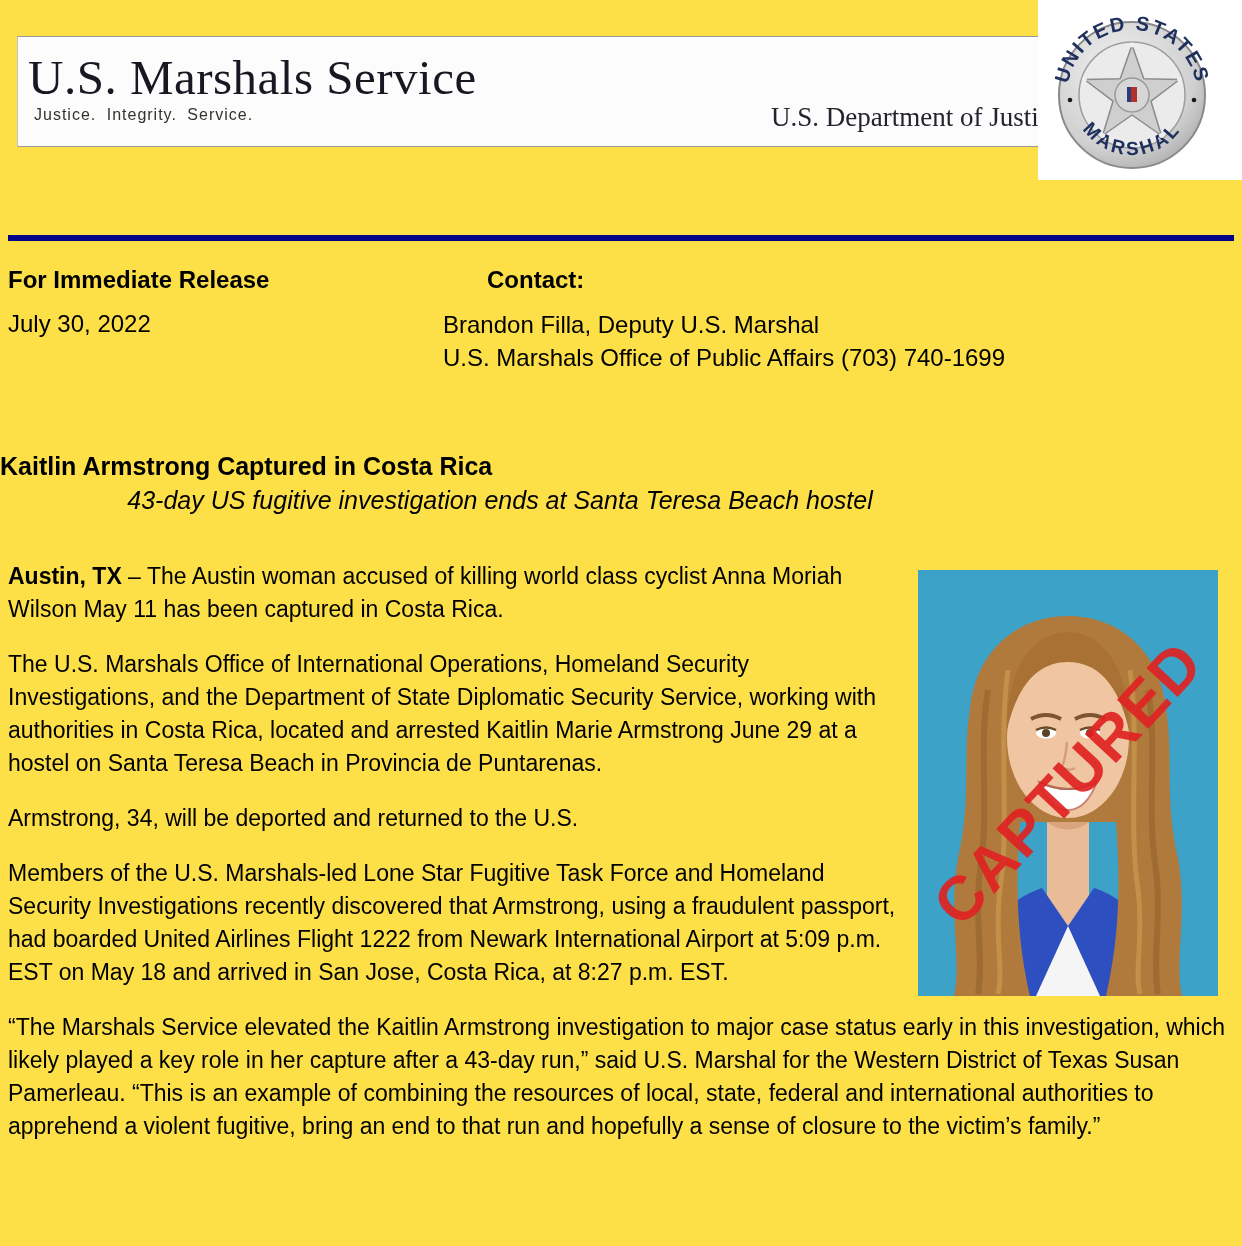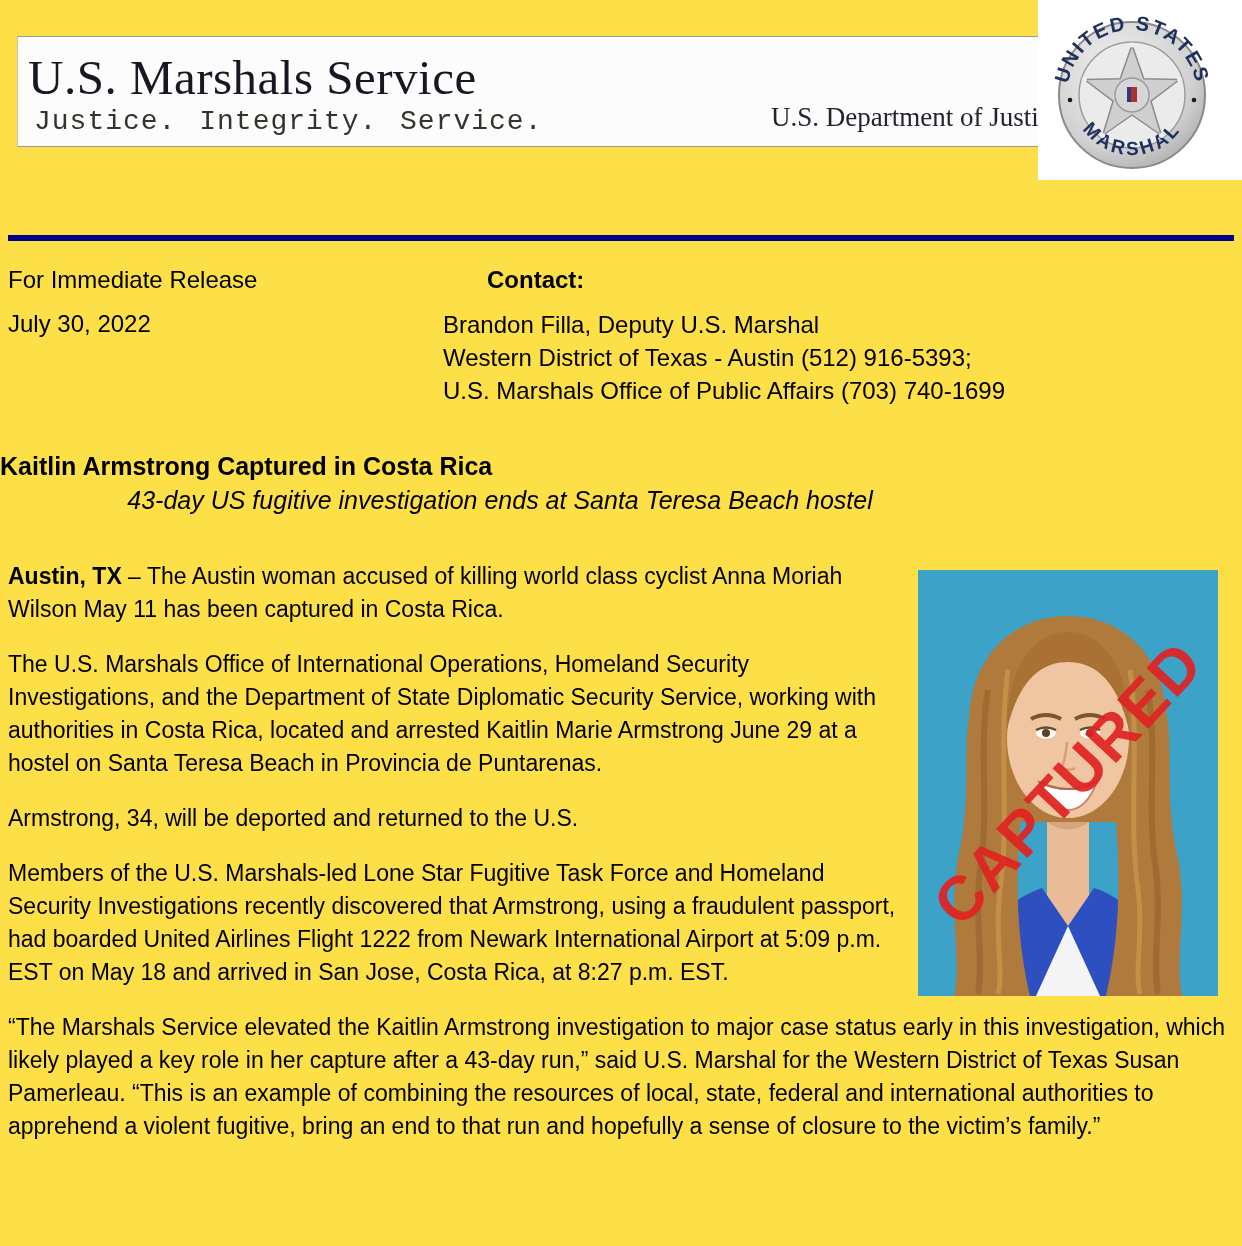--- a/index.html
+++ b/index.html
@@ -11,32 +11,32 @@
   .band{
     position:absolute;left:17px;top:36px;width:1225px;height:111px;box-sizing:border-box;
     background:#fcfcfc;border-top:1px solid #9a9a9a;border-bottom:1px solid #9a9a9a;border-left:1px solid #c4c4c4;
   }
   .agency{
     position:absolute;left:28px;top:49px;
     font-family:"Liberation Serif",serif;font-size:49px;color:#181823;letter-spacing:.5px;white-space:nowrap;
   }
   .motto{
     position:absolute;left:34px;top:106px;
-    font-family:Liberation Mono, monospace;font-size:28px;color:#34342c;letter-spacing:1px;word-spacing:5px;white-space:nowrap;
+    font-family:Liberation Sans, sans-serif;font-size:16px;color:#34342c;letter-spacing:1px;word-spacing:5px;white-space:nowrap;
   }
   .dept{
     position:absolute;left:723px;top:102px;
     font-family:"Liberation Serif",serif;font-size:27px;color:#23232e;white-space:nowrap;margin-left:48px;
   }
   .badge-box{position:absolute;left:1038px;top:0;width:204px;height:180px;background:#ffffff;}
   .badge-svg{position:absolute;left:9px;top:10px;}
   
   .divider{position:absolute;left:8px;top:235px;width:1226px;height:6px;background:#01018a;}
   
-  .release-label{position:absolute;left:8px;top:266px;font-size:24px;font-weight:normal;}
+  .release-label{position:absolute;left:8px;top:266px;font-size:24px;font-weight:bold;}
   .release-date{position:absolute;left:8px;top:310px;font-size:24px;}
   .contact-label{position:absolute;left:443px;top:266px;font-size:24px;font-weight:bold;margin-left:44px;}
   .contact-lines{position:absolute;left:443px;top:308px;font-size:24px;line-height:33px;}
   
   .headline-title{position:absolute;left:0;top:452px;width:1242px;font-size:25px;font-weight:bold;margin:0;}
   .headline-sub{position:absolute;left:0;top:486px;width:1000px;text-align:center;font-size:25px;font-style:italic;font-weight:normal;margin:0;}
   
   .article{position:absolute;left:8px;top:560px;width:1226px;font-size:23px;line-height:33px;}
   .article p{margin:0 0 22px 0;}
   .photo{
@@ -93,21 +93,20 @@
     </svg>
   </div>
 
   <div class="divider"></div>
 
   <div class="release-label">For Immediate Release</div>
   <div class="release-date">July 30, 2022</div>
   <div class="contact-label">Contact:</div>
   <div class="contact-lines">
     <div>Brandon Filla, Deputy U.S. Marshal</div>
-    <div>Western District of Texas - Austin (512) 916-5393;</div>
     <div>U.S. Marshals Office of Public Affairs (703) 740-1699</div>
   </div>
 
   <h1 class="headline-title">Kaitlin Armstrong Captured in Costa Rica</h1>
   <h2 class="headline-sub">43-day US fugitive investigation ends at Santa Teresa Beach hostel</h2>
 
   <div class="article">
 
     <figure class="photo">
       <svg viewBox="0 0 300 426" width="300" height="426">

